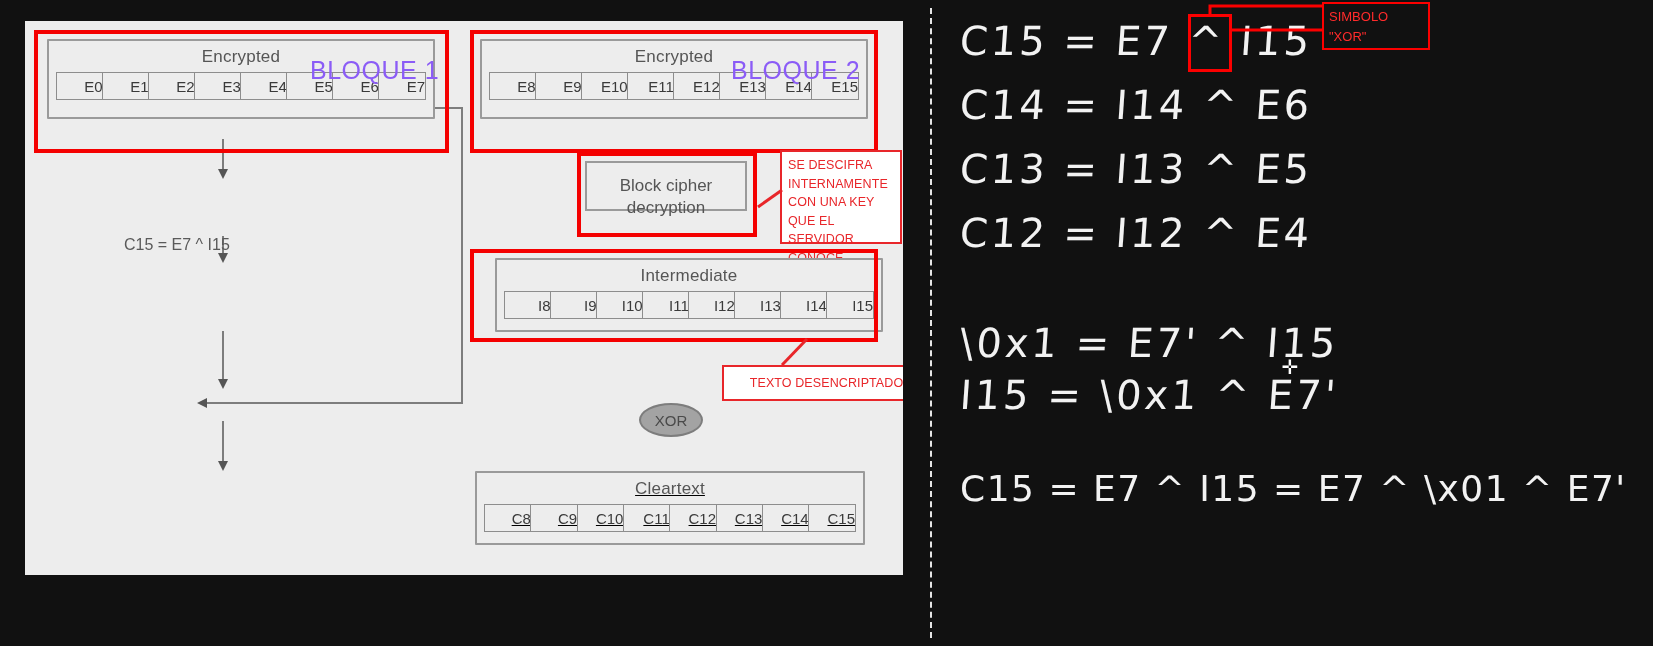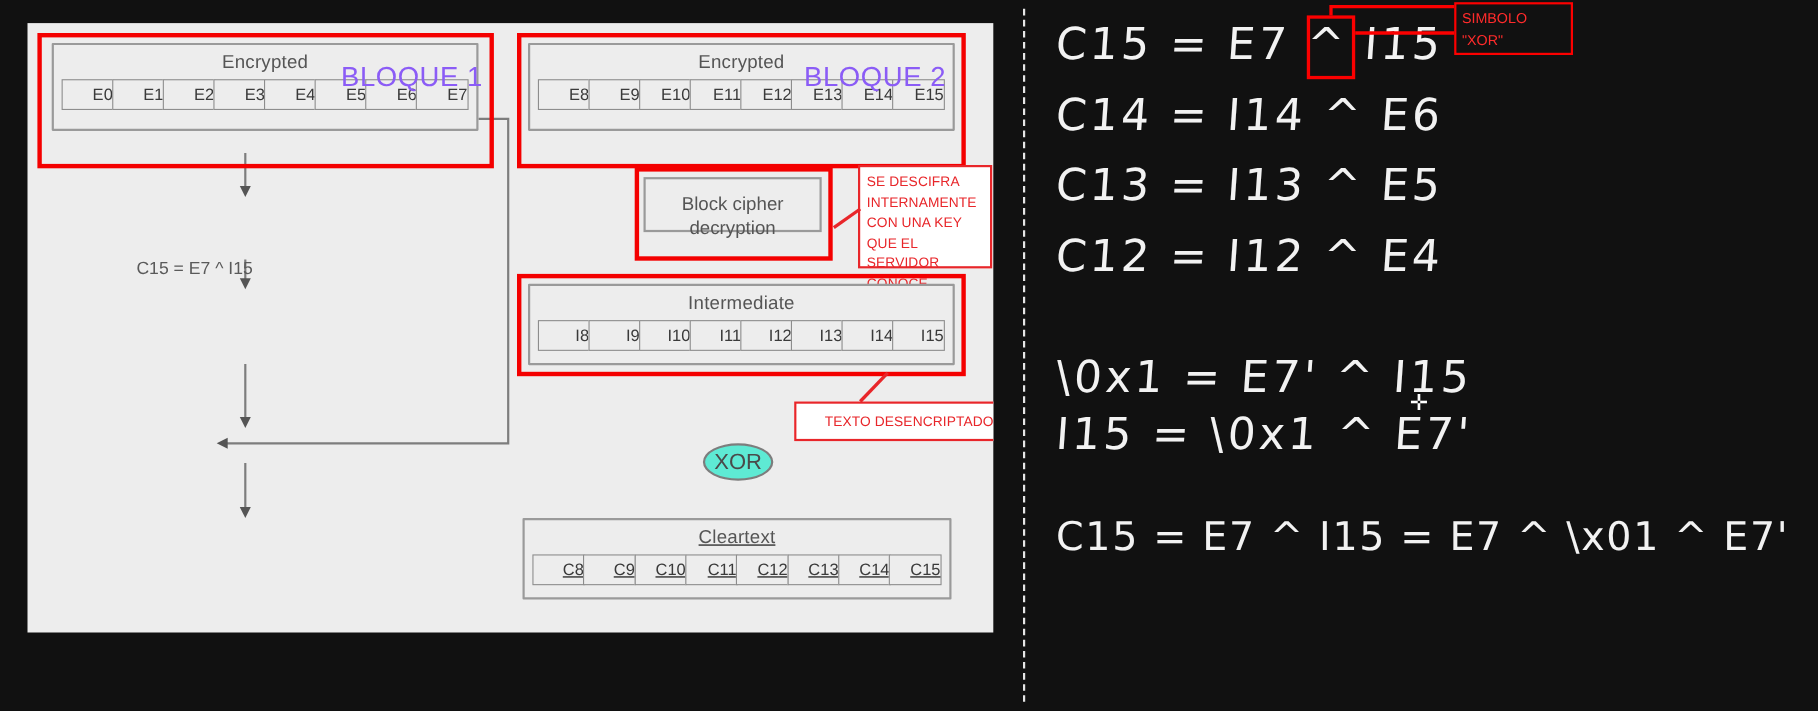--- a/index.html
+++ b/index.html
@@ -95,24 +95,24 @@
     line-height: 1.28;
     padding-top: 12px;
   }
 
   #xor-ellipse {
     position: absolute;
     width: 64px;
     height: 34px;
     border: 2px solid #7d7d7d;
     border-radius: 50%;
-    background: #5eead4;
+    background: #a3a3a3;
     text-align: center;
     line-height: 31px;
-    font-size: 20px;
+    font-size: 15px;
     color: #4a4a4a;
     box-sizing: border-box;
   }
 
   .formula-static {
     position: absolute;
     font-size: 16px;
     color: #5a5a5a;
     white-space: nowrap;
   }
@@ -256,21 +256,21 @@
   <div class="red-label" style="left:706px; top:35px;">BLOQUE 2</div>
 
   <div class="cipher-box" style="left:560px; top:140px; width:162px; height:50px;">
     <div>Block cipher</div>
     <div>decryption</div>
   </div>
   <div class="redbox" style="left:552px; top:131px; width:180px; height:85px;"></div>
 
   <div class="red-note" style="left:755px; top:129px; width:122px; height:94px;">SE DESCIFRA INTERNAMENTE CON UNA KEY QUE EL SERVIDOR CONOCE.</div>
 
-  <div class="blk" style="left:455px; top:237px; width:388px; height:74px;">
+  <div class="blk" style="left:470px; top:237px; width:388px; height:74px;">
     <div class="blk-title">Intermediate</div>
     <div class="cells">
       <div class="cell">I8</div>
       <div class="cell">I9</div>
       <div class="cell">I10</div>
       <div class="cell">I11</div>
       <div class="cell">I12</div>
       <div class="cell">I13</div>
       <div class="cell">I14</div>
       <div class="cell">I15</div>

